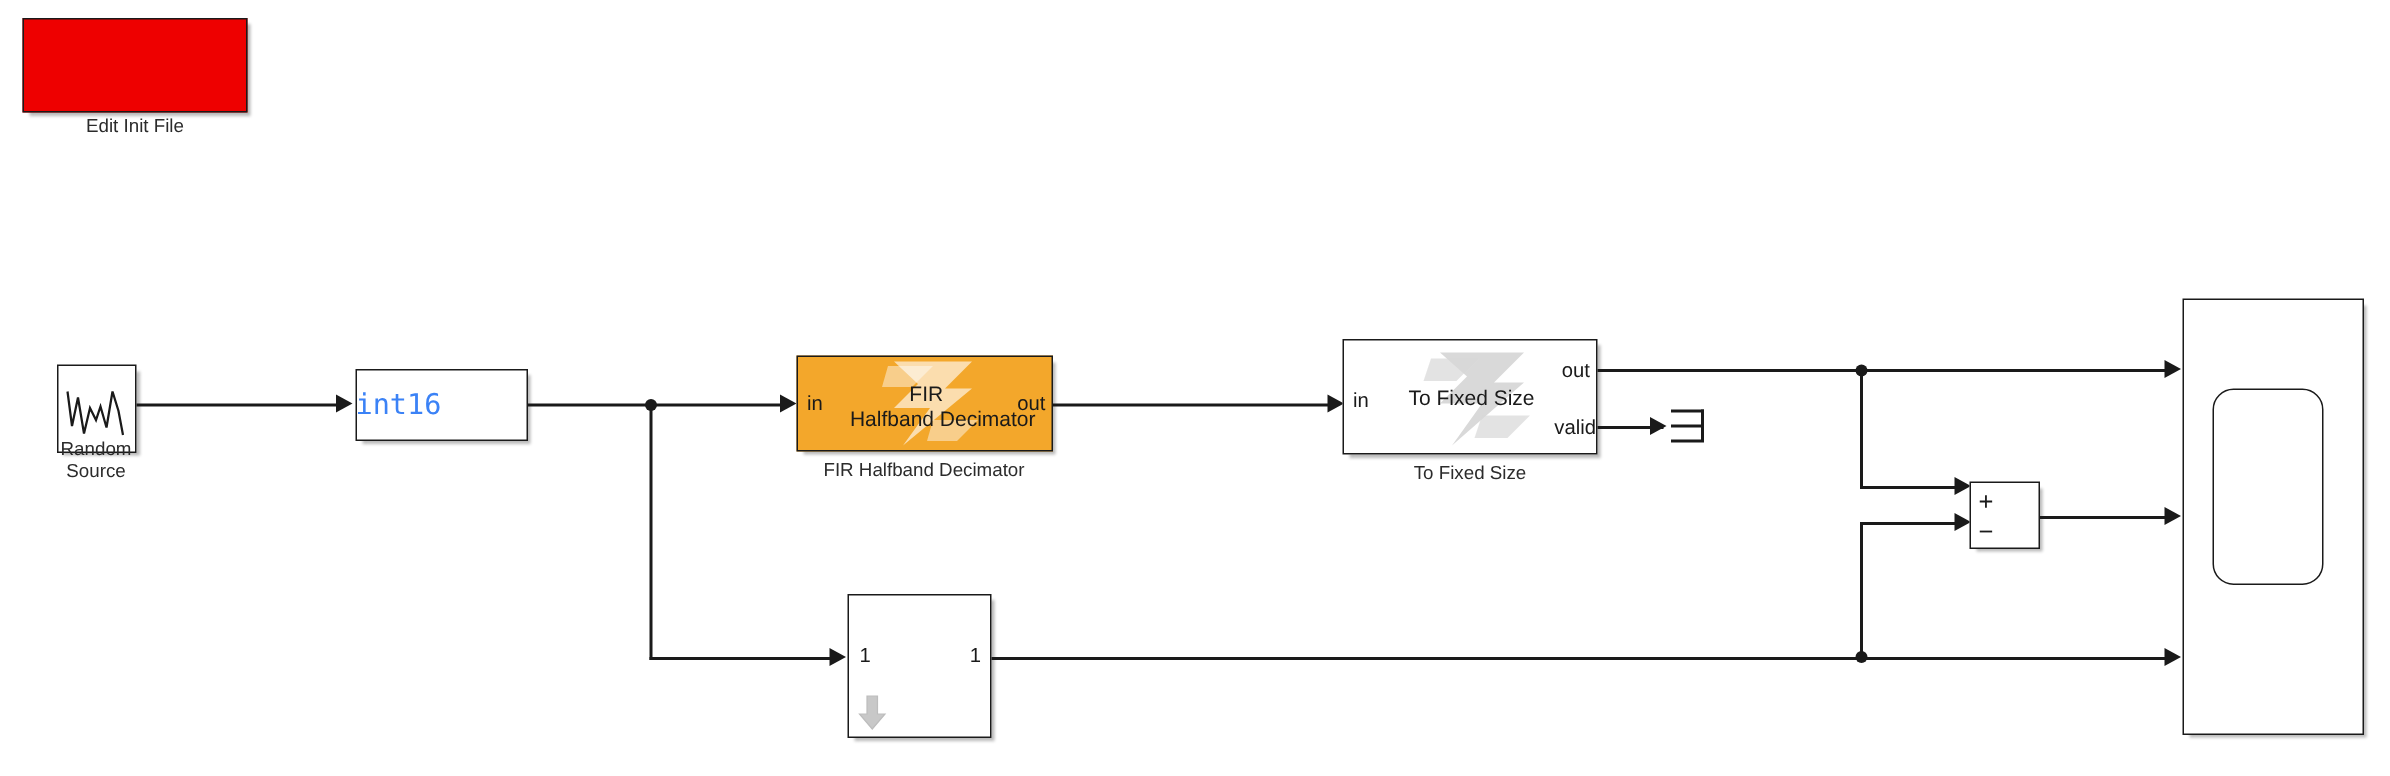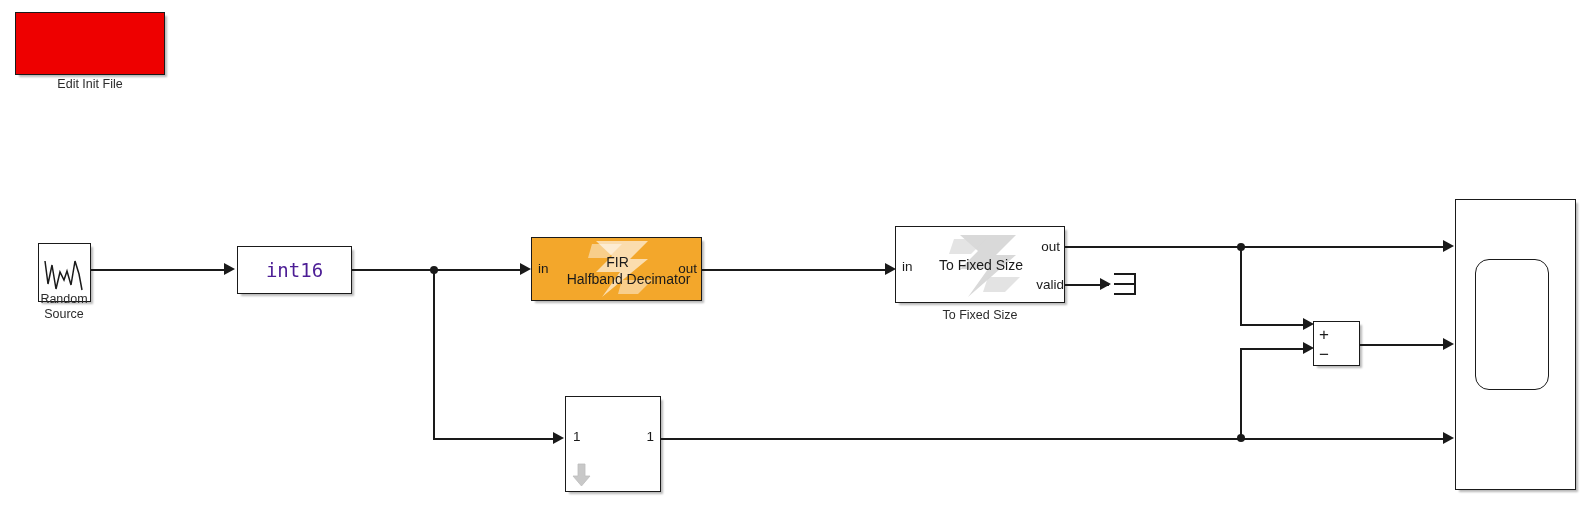--- a/index.html
+++ b/index.html
@@ -76,22 +76,22 @@
     position: absolute;
     pointer-events: none;
   }
   #red-block {
     background: #ee0000;
   }
   #int16-text {
     position: absolute;
     font-family: "DejaVu Sans Mono", "Liberation Mono", monospace;
     font-size: 19px;
-    color: #4c1d95;
-    text-align: center;
+    color: #3b82f6;
+    text-align: left;
     line-height: 20px;
   }
   #fir-block {
     background: #f3a72b;
   }
   .sign {
     position: absolute;
     font-size: 17px;
     color: #1a1a1a;
     line-height: 17px;
@@ -152,20 +152,21 @@
       <g fill="#ffffff" opacity="0.45">
         <polygon points="10,8 40,8 26,22 6,22"></polygon>
         <polygon points="40,44 70,44 56,58 36,58"></polygon>
       </g>
     </svg>
     <span class="port-label" style="left:6px; top:24px;">in</span>
     <span class="port-label" style="right:4px; top:24px;">out</span>
     <span class="blk-title" style="left:0; top:16px; width:171px;">FIR</span>
     <span class="blk-title" style="left:0; top:33px; width:193px;">Halfband Decimator</span>
   </div>
+  <div class="blk-label" style="left:505px; top:306px; width:222px;">FIR Halfband Decimator</div>
 
   <div class="wire-h" style="left:702px; top:269px; width:185px;"></div>
   <div class="arrow" style="left:885px; top:263px;"></div>
 
   <div class="blk" style="left:895px; top:226px; width:170px; height:77px;">
     <svg class="wm" style="left:48px; top:4px;" width="86" height="70" viewBox="0 0 86 70">
       <g fill="#cccccc" opacity="0.75">
         <polygon points="16,4 72,4 52,24 72,24 24,66 44,38 16,38 34,20"></polygon>
       </g>
       <g fill="#d8d8d8" opacity="0.7">

